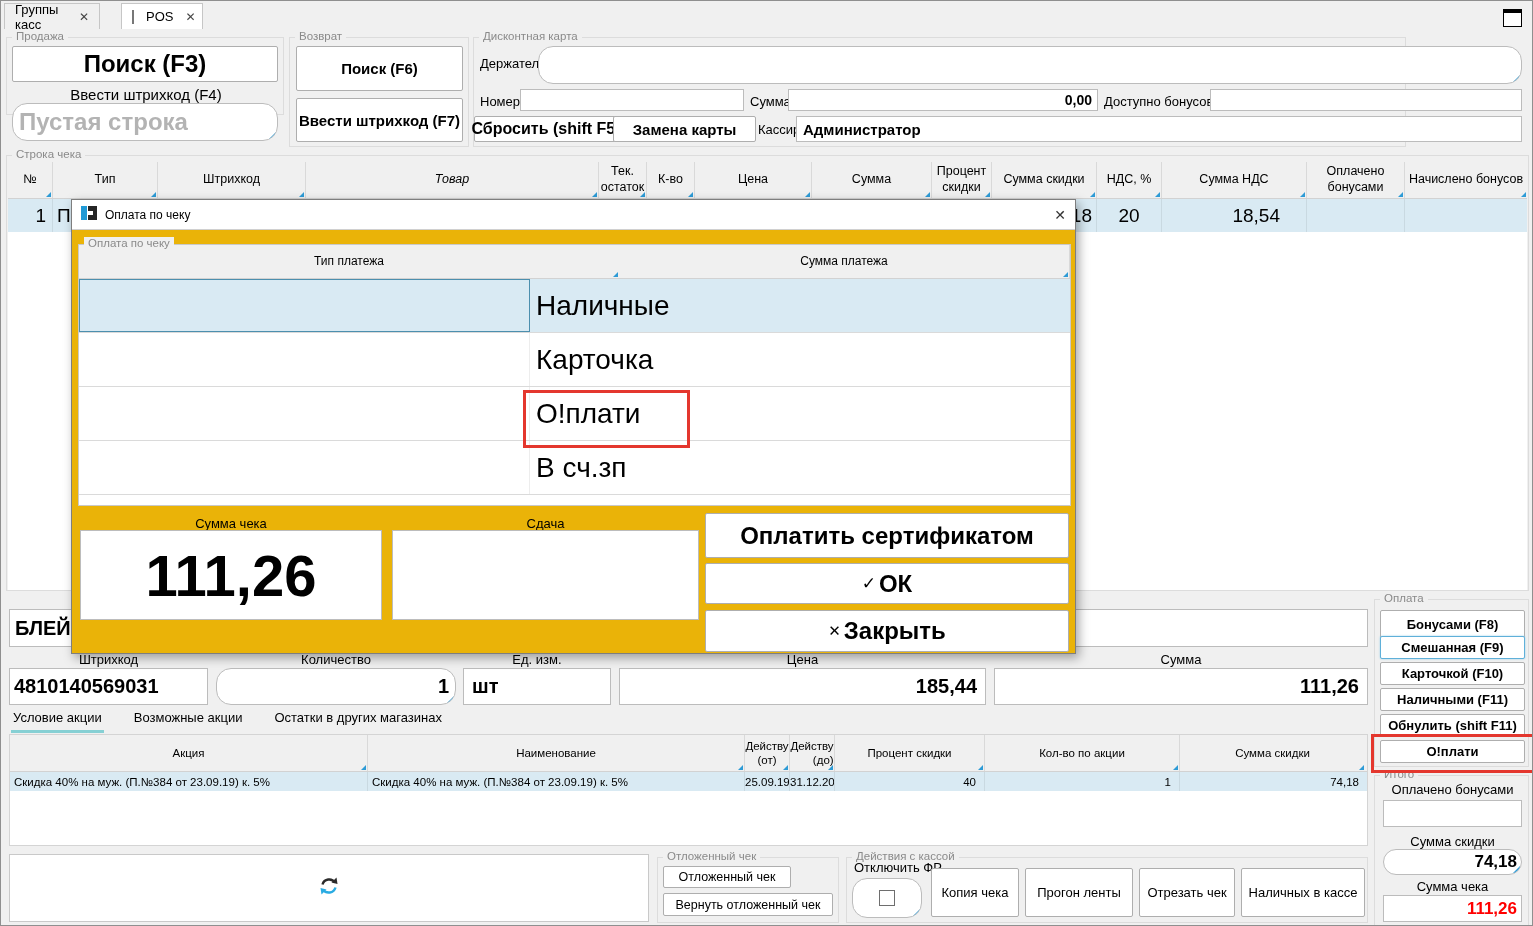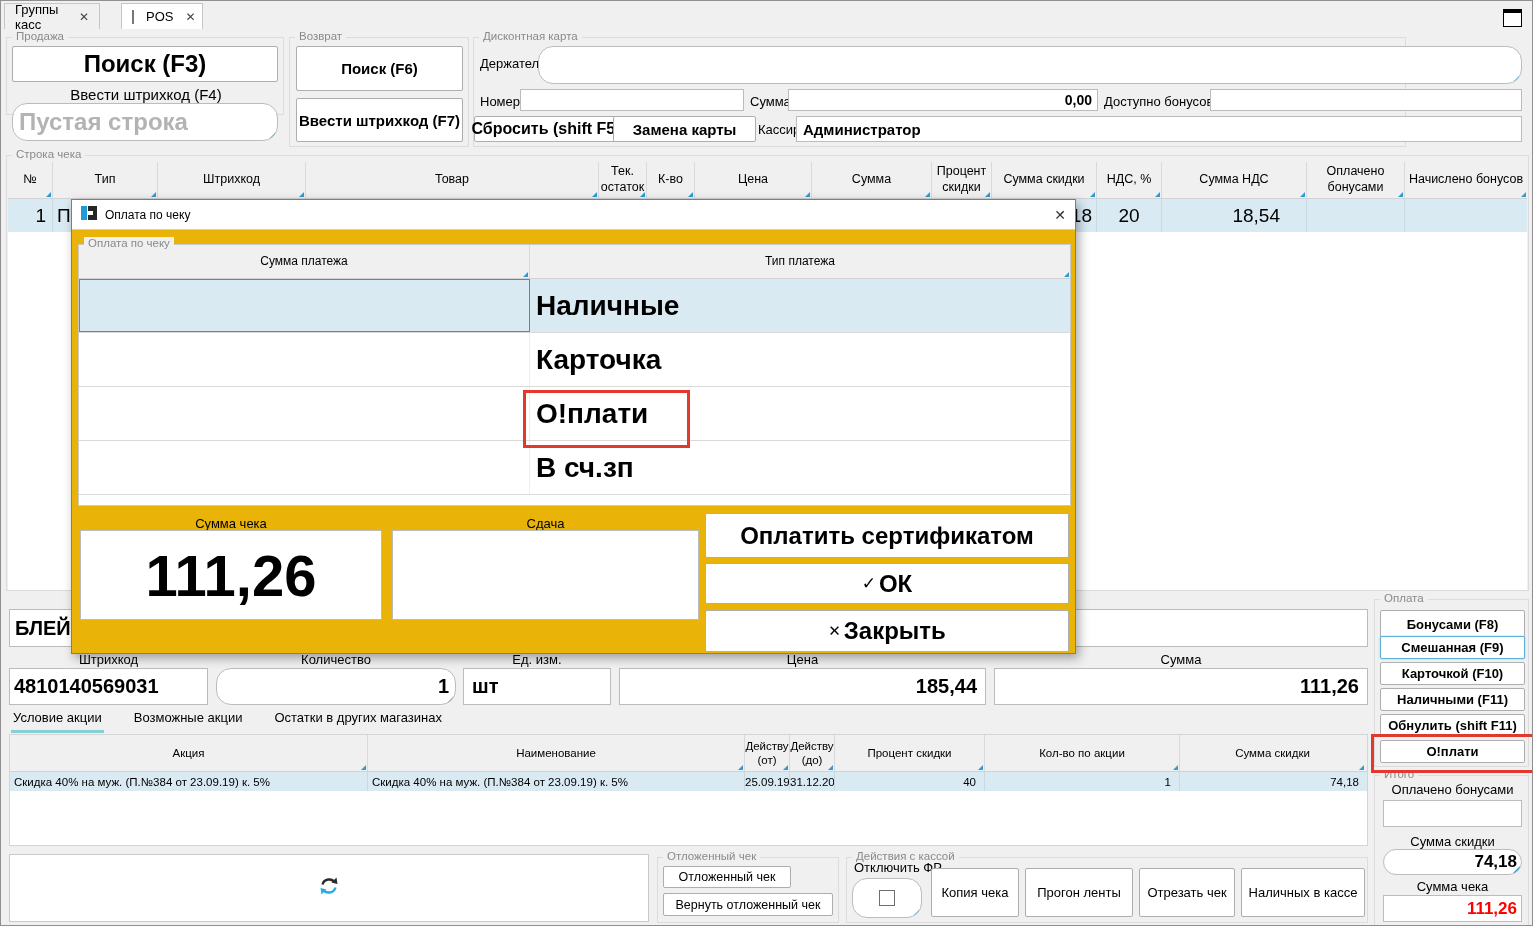--- a/index.html
+++ b/index.html
@@ -31,21 +31,21 @@
   .trow{display:flex;}
   .tc{display:flex;align-items:center;border-right:1px solid rgba(0,0,0,0.07);box-sizing:border-box;overflow:hidden;white-space:nowrap;}
   .sel{background:#d9eaf3;}
   
   .ptab{display:inline-block;font-size:13px;padding:3px 2px 5px 2px;cursor:pointer;}
   .ptab.on{border-bottom:3px solid #86d0d4;}
   
   .modal{position:absolute;background:#eab308;border:1px solid #7e7e7e;box-shadow:3px 4px 10px rgba(0,0,0,.35);z-index:50;box-sizing:border-box;}
   .mtitle{position:absolute;left:0;top:0;right:0;height:30px;background:#fff;border-bottom:1px solid #d0d0d0;display:flex;align-items:center;padding:0 9px;gap:8px;font-size:12px;box-sizing:border-box;}
   .mclose{margin-left:auto;font-size:14px;color:#333;cursor:pointer;}
-  .paytype{font-weight:bold;font-size:28px;padding-left:6px;}
+  .paytype{font-weight:normal;font-size:28px;padding-left:6px;}
   .redbox{position:absolute;border:3px solid #e4372e;z-index:60;pointer-events:none;}
   .chk{width:14px;height:14px;border:1px solid #6e6e6e;background:#fff;display:inline-block;}
 </style>
 </head>
 <body>
 
 <div class="win">
 
   <div class="abs" style="left:0;top:0;width:1531px;height:28px;">
     <div class="tab" style="left:3px;width:96px;">
@@ -89,21 +89,21 @@
     <div class="fld" style="left:322px;top:78px;width:726px;height:26px;font-size:15px;font-weight:bold;padding-left:6px;">Администратор</div>
   </div>
 
   <div class="gb" style="left:5px;top:154px;width:1523px;height:436px;">
     <span class="t">Строка чека</span>
     <div class="abs" style="left:1px;top:6px;width:1519px;height:428px;background:#fff;">
       <div class="thdr" style="height:36px;font-size:12.5px;">
         <div class="hc" style="width:45px;">№</div>
         <div class="hc" style="width:105px;">Тип</div>
         <div class="hc" style="width:148px;">Штрихкод</div>
-        <div class="hc" style="width:293px;">Товар</div>
+        <div class="hc" style="width:293px;font-style:italic;">Товар</div>
         <div class="hc" style="width:48px;">Тек. остаток</div>
         <div class="hc" style="width:48px;">К-во</div>
         <div class="hc" style="width:117px;">Цена</div>
         <div class="hc" style="width:120px;">Сумма</div>
         <div class="hc" style="width:60px;">Процент скидки</div>
         <div class="hc" style="width:105px;">Сумма скидки</div>
         <div class="hc" style="width:65px;">НДС, %</div>
         <div class="hc" style="width:145px;">Сумма НДС</div>
         <div class="hc" style="width:98px;">Оплачено бонусами</div>
         <div class="hc" style="width:122px;border-right:none;">Начислено бонусов</div>
@@ -145,21 +145,21 @@
     <span class="ptab on">Условие акции</span>
     <span class="ptab">Возможные акции</span>
     <span class="ptab">Остатки в других магазинах</span>
   </div>
 
   <div class="abs" style="left:8px;top:733px;width:1359px;height:112px;background:#fff;border:1px solid #d4d4d4;">
     <div class="thdr" style="height:36px;font-size:11.5px;">
       <div class="hc" style="width:358px;">Акция</div>
       <div class="hc" style="width:377px;">Наименование</div>
       <div class="hc" style="width:45px;">Действу (от)</div>
-      <div class="hc" style="width:45px;">Действу (до)</div>
+      <div class="hc" style="width:45px;text-align:right;">Действу (до)</div>
       <div class="hc" style="width:150px;">Процент скидки</div>
       <div class="hc" style="width:195px;">Кол-во по акции</div>
       <div class="hc" style="width:185px;border-right:none;">Сумма скидки</div>
     </div>
     <div class="trow sel" style="height:19px;font-size:11.5px;">
       <div class="tc" style="width:358px;padding-left:4px;">Скидка 40% на муж. (П.№384 от 23.09.19) к. 5%</div>
       <div class="tc" style="width:377px;padding-left:4px;">Скидка 40% на муж. (П.№384 от 23.09.19) к. 5%</div>
       <div class="tc" style="width:45px;">25.09.19</div>
       <div class="tc" style="width:45px;">31.12.20</div>
       <div class="tc right" style="width:150px;padding-right:8px;">40</div>
@@ -226,22 +226,22 @@
           <rect x="7" y="6" width="5" height="4" fill="#fff"></rect>
         </svg>
       </span>
       <span>Оплата по чеку</span>
       <span class="mclose">✕</span>
     </div>
 
     <div class="gb" style="left:6px;top:44px;width:993px;height:262px;background:#fff;border-color:#c9c9c9;">
       <span class="t" style="background:#f0f0f0;">Оплата по чеку</span>
       <div class="thdr" style="height:33px;font-size:12px;">
+        <div class="hc" style="width:540px;border-right:none;">Тип платежа</div>
         <div class="hc" style="width:451px;">Сумма платежа</div>
-        <div class="hc" style="width:540px;border-right:none;">Тип платежа</div>
       </div>
       <div class="trow sel" style="height:53px;">
         <div class="tc" style="width:451px;border:1px solid #4c8fae;background:#d9eaf3;"></div>
         <div class="tc paytype" style="width:540px;border-right:none;">Наличные</div>
       </div>
       <div class="trow" style="height:53px;border-bottom:1px solid #dadada;border-top:1px solid #dadada;">
         <div class="tc" style="width:451px;"></div>
         <div class="tc paytype" style="width:540px;border-right:none;">Карточка</div>
       </div>
       <div class="trow" style="height:53px;border-bottom:1px solid #dadada;">

